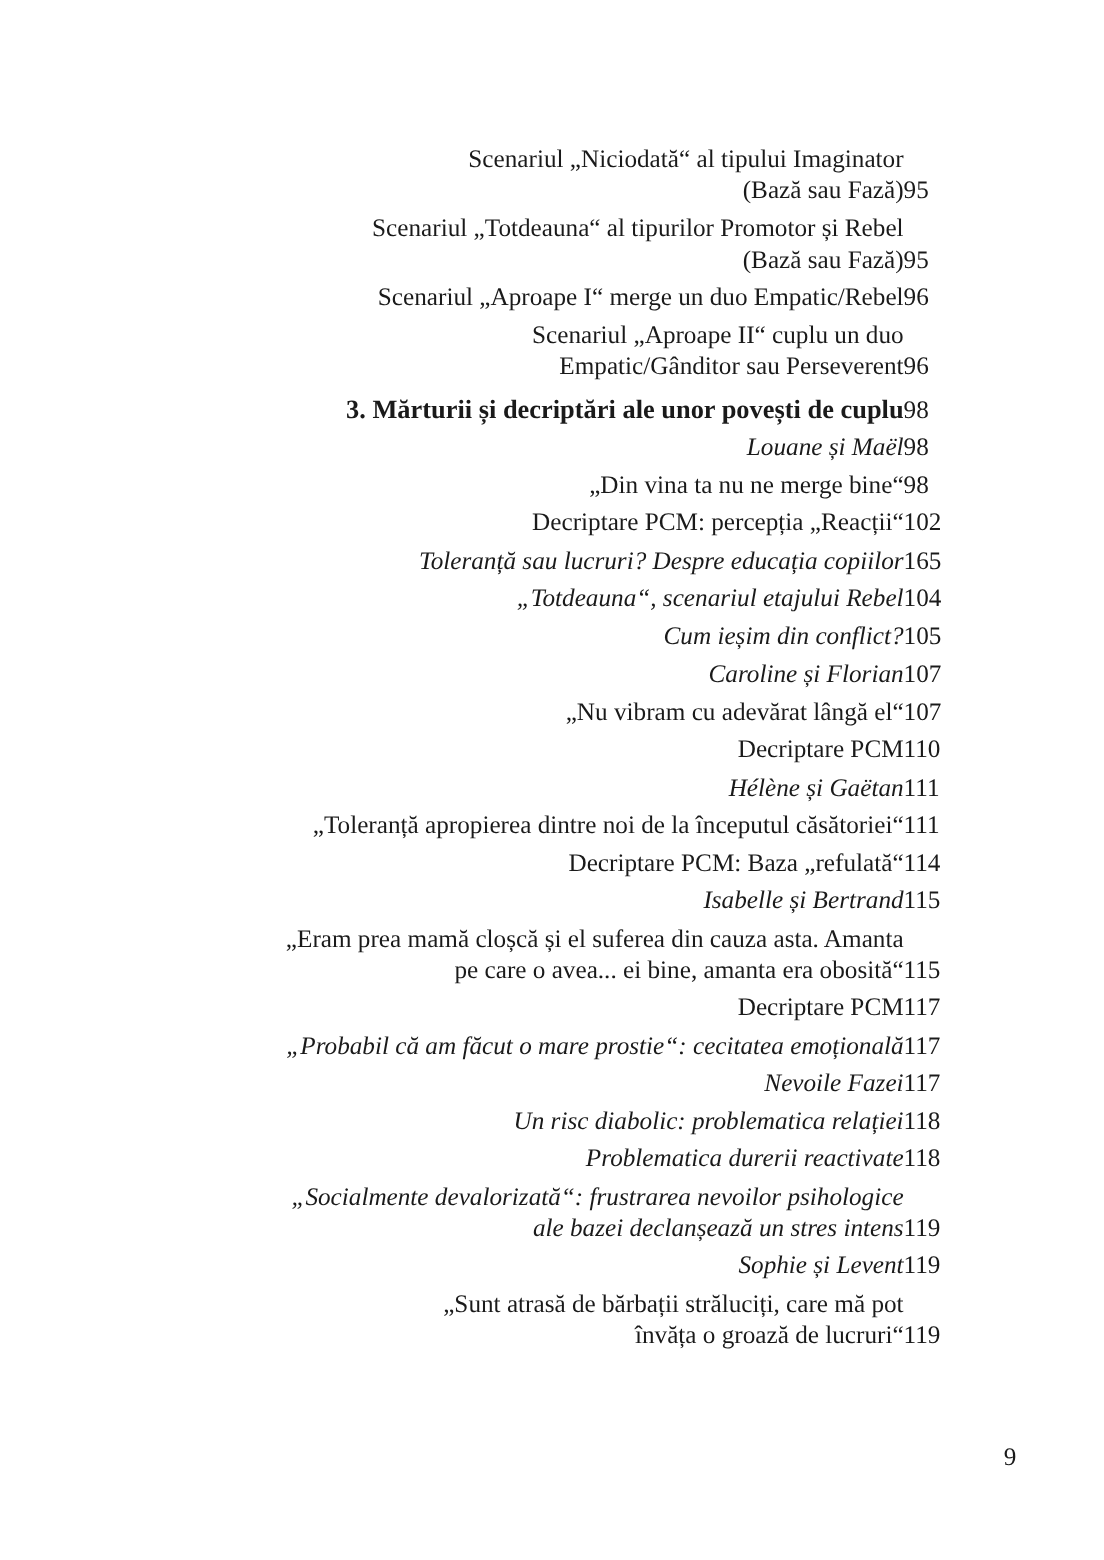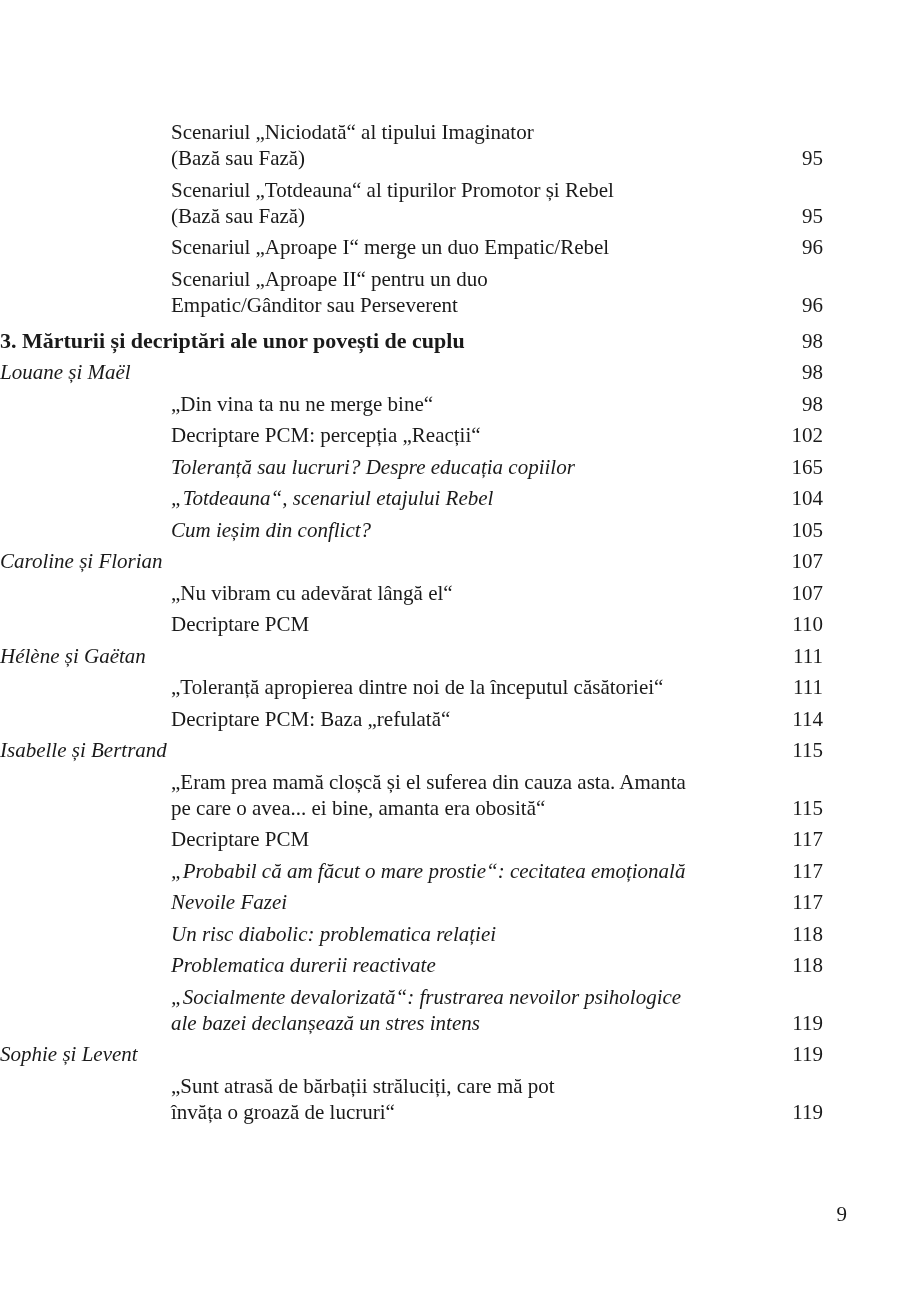--- a/index.html
+++ b/index.html
@@ -25,25 +25,25 @@
     line-height: 26px;
   }
   .row {
     display: flex;
     align-items: flex-end;
     margin-bottom: 5.5px;
   }
   .titles {
     flex: 1 1 auto;
     white-space: nowrap;
+    text-align: right;
   }
   .pg {
     flex: 0 0 auto;
     min-width: 70px;
-    text-align: right;
     font-style: normal;
     font-weight: normal;
     font-size: 21px;
     font-family: Liberation Serif, serif;
   }
   .lv0 { font-weight: bold; font-size: 22px; margin-top: 10px; }
   .lv0 .titles { }
   .lv1 .titles { }
   .lv2 .titles { padding-left: 171px; }
   .italic .titles { font-style: italic; }
@@ -67,21 +67,21 @@
       </div>
       <div class="row lv2">
         <div class="titles"><span>Scenariul „Totdeauna“ al tipurilor Promotor și Rebel</span><br><span>(Bază sau Fază)</span></div>
         <div class="pg">95</div>
       </div>
       <div class="row lv2">
         <div class="titles"><span>Scenariul „Aproape I“ merge un duo Empatic/Rebel</span></div>
         <div class="pg">96</div>
       </div>
       <div class="row lv2">
-        <div class="titles"><span>Scenariul „Aproape II“ pentru un duo</span><br><span>Empatic/Gânditor sau Perseverent</span></div>
+        <div class="titles"><span>Scenariul „Aproape II“ cuplu un duo</span><br><span>Empatic/Gânditor sau Perseverent</span></div>
         <div class="pg">96</div>
       </div>
       <div class="row lv0">
         <div class="titles"><span>3. Mărturii și decriptări ale unor povești de cuplu</span></div>
         <div class="pg">98</div>
       </div>
       <div class="row lv1 italic">
         <div class="titles"><span>Louane și Maël</span></div>
         <div class="pg">98</div>
       </div>

